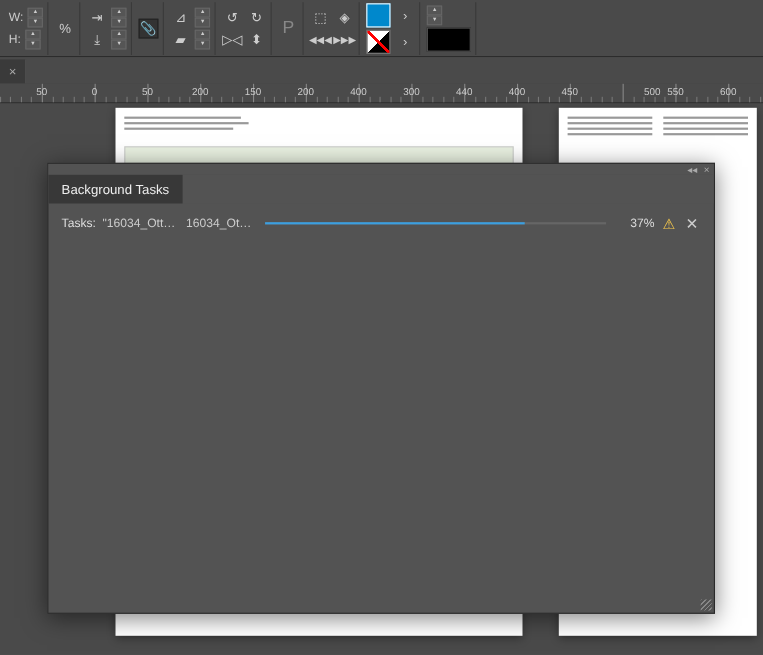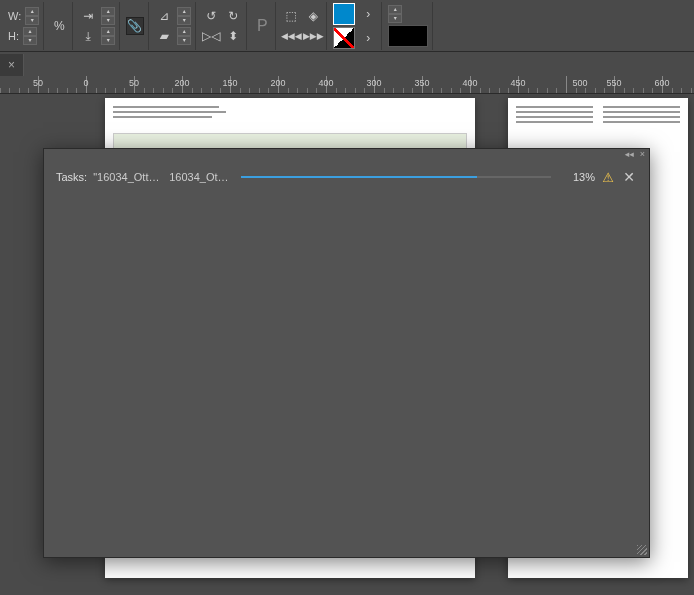--- a/index.html
+++ b/index.html
@@ -217,39 +217,39 @@
     <div class="ruler-tick minor" style="left: 345.2px;"></div>
     <div class="ruler-tick minor" style="left: 354.8px;"></div>
     <div class="ruler-tick minor" style="left: 364.4px;"></div>
     <div class="ruler-tick" style="left: 374px;"></div>
     <div class="ruler-num" style="left: 374px;">300</div>
     <div class="ruler-tick minor" style="left: 383.6px;"></div>
     <div class="ruler-tick minor" style="left: 393.2px;"></div>
     <div class="ruler-tick minor" style="left: 402.8px;"></div>
     <div class="ruler-tick minor" style="left: 412.4px;"></div>
     <div class="ruler-tick" style="left: 422px;"></div>
-    <div class="ruler-num" style="left: 422px;">350</div>
+    <div class="ruler-num" style="left: 422px;">440</div>
     <div class="ruler-tick minor" style="left: 431.6px;"></div>
     <div class="ruler-tick minor" style="left: 441.2px;"></div>
     <div class="ruler-tick minor" style="left: 450.8px;"></div>
     <div class="ruler-tick minor" style="left: 460.4px;"></div>
     <div class="ruler-tick" style="left: 470px;"></div>
     <div class="ruler-num" style="left: 470px;">400</div>
     <div class="ruler-tick minor" style="left: 479.6px;"></div>
     <div class="ruler-tick minor" style="left: 489.2px;"></div>
     <div class="ruler-tick minor" style="left: 498.8px;"></div>
     <div class="ruler-tick minor" style="left: 508.4px;"></div>
     <div class="ruler-tick" style="left: 518px;"></div>
     <div class="ruler-num" style="left: 518px;">450</div>
     <div class="ruler-tick minor" style="left: 527.6px;"></div>
     <div class="ruler-tick minor" style="left: 537.2px;"></div>
     <div class="ruler-tick minor" style="left: 546.8px;"></div>
     <div class="ruler-tick minor" style="left: 556.4px;"></div>
     <div class="ruler-tick" style="left: 566px;"></div>
-    <div class="ruler-num" style="left: 580px; text-align: right;">500</div>
+    <div class="ruler-num" style="left: 593px; text-align: right;">500</div>
     <div class="ruler-tick minor" style="left: 575.6px;"></div>
     <div class="ruler-tick minor" style="left: 585.2px;"></div>
     <div class="ruler-tick minor" style="left: 594.8px;"></div>
     <div class="ruler-tick minor" style="left: 604.4px;"></div>
     <div class="ruler-tick" style="left: 614px;"></div>
     <div class="ruler-num" style="left: 614px;">550</div>
     <div class="ruler-tick minor" style="left: 623.6px;"></div>
     <div class="ruler-tick minor" style="left: 633.2px;"></div>
     <div class="ruler-tick minor" style="left: 642.8px;"></div>
     <div class="ruler-tick minor" style="left: 652.4px;"></div>
@@ -290,28 +290,31 @@
         </div>
     </div>
   </div>
 </div>
 
 <div class="panel">
   <div class="panel-titlebar">
     <span class="panel-mini">◂◂</span>
     <span class="panel-mini">×</span>
   </div>
+  <div class="panel-tabs">
+    <div class="panel-tab">Background Tasks</div>
+  </div>
   <div class="panel-body">
     <div class="task-row">
       <span class="task-label">Tasks:</span>
       <span class="task-file">"16034_Otterpool ...</span>
       <span class="task-file2">16034_Ott...</span>
       <div class="progress-track">
         <div class="progress-fill" id="progress-fill" style="width: 76%;"></div>
       </div>
-      <span class="task-pct">13%</span>
+      <span class="task-pct">37%</span>
       <span class="warn-icon">⚠</span>
       <span class="task-close">✕</span>
     </div>
 
   </div>
   <div class="resize-grip"></div>
 </div>
 
 </body></html>

